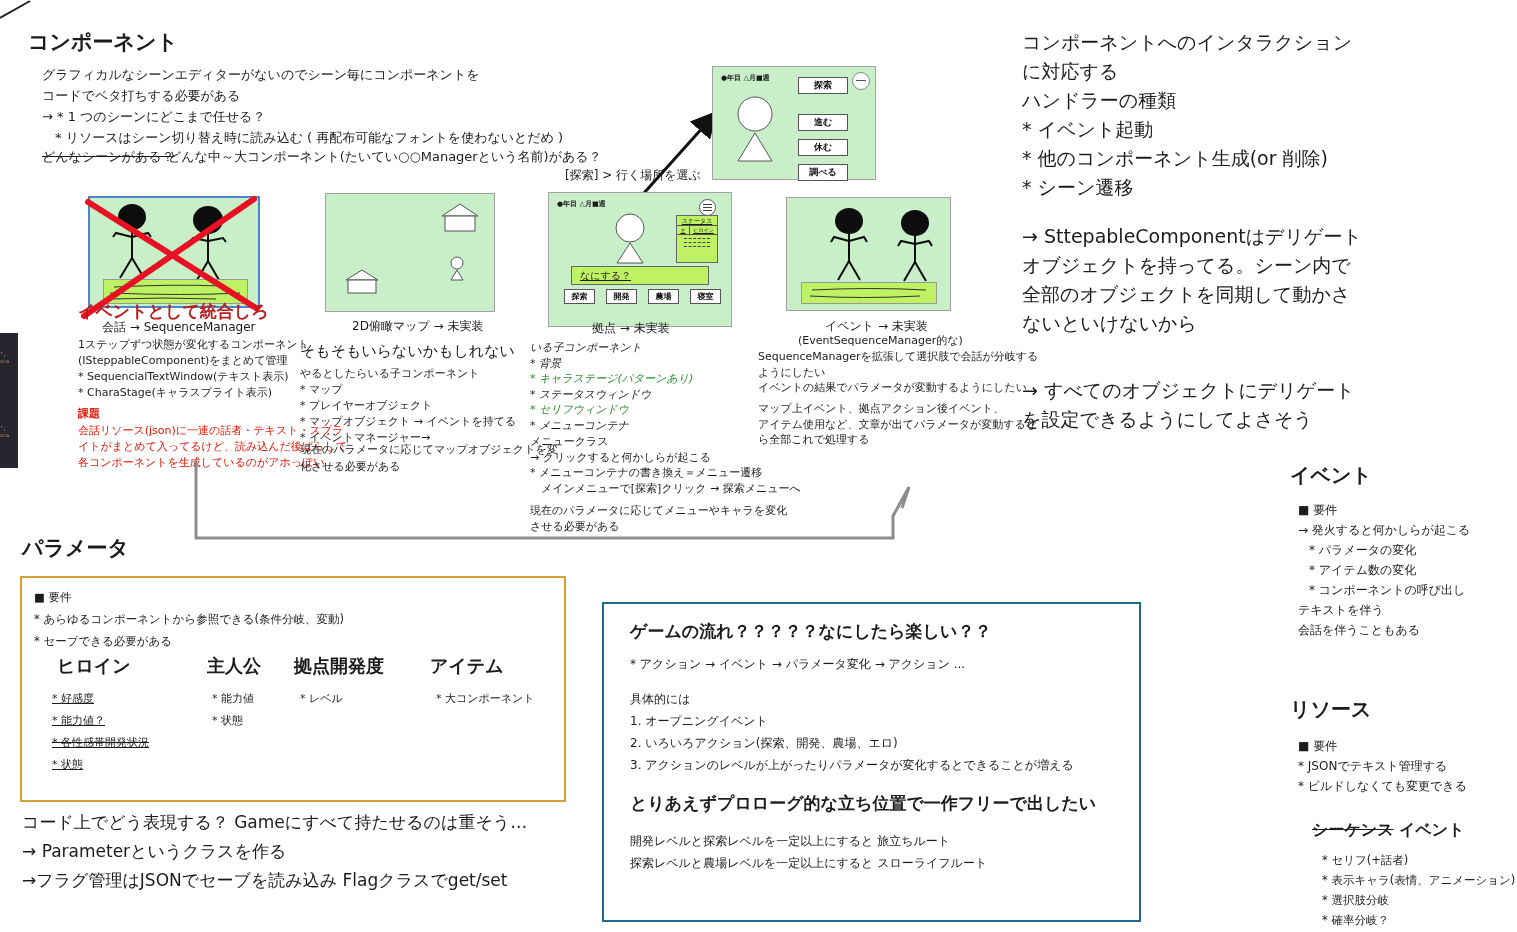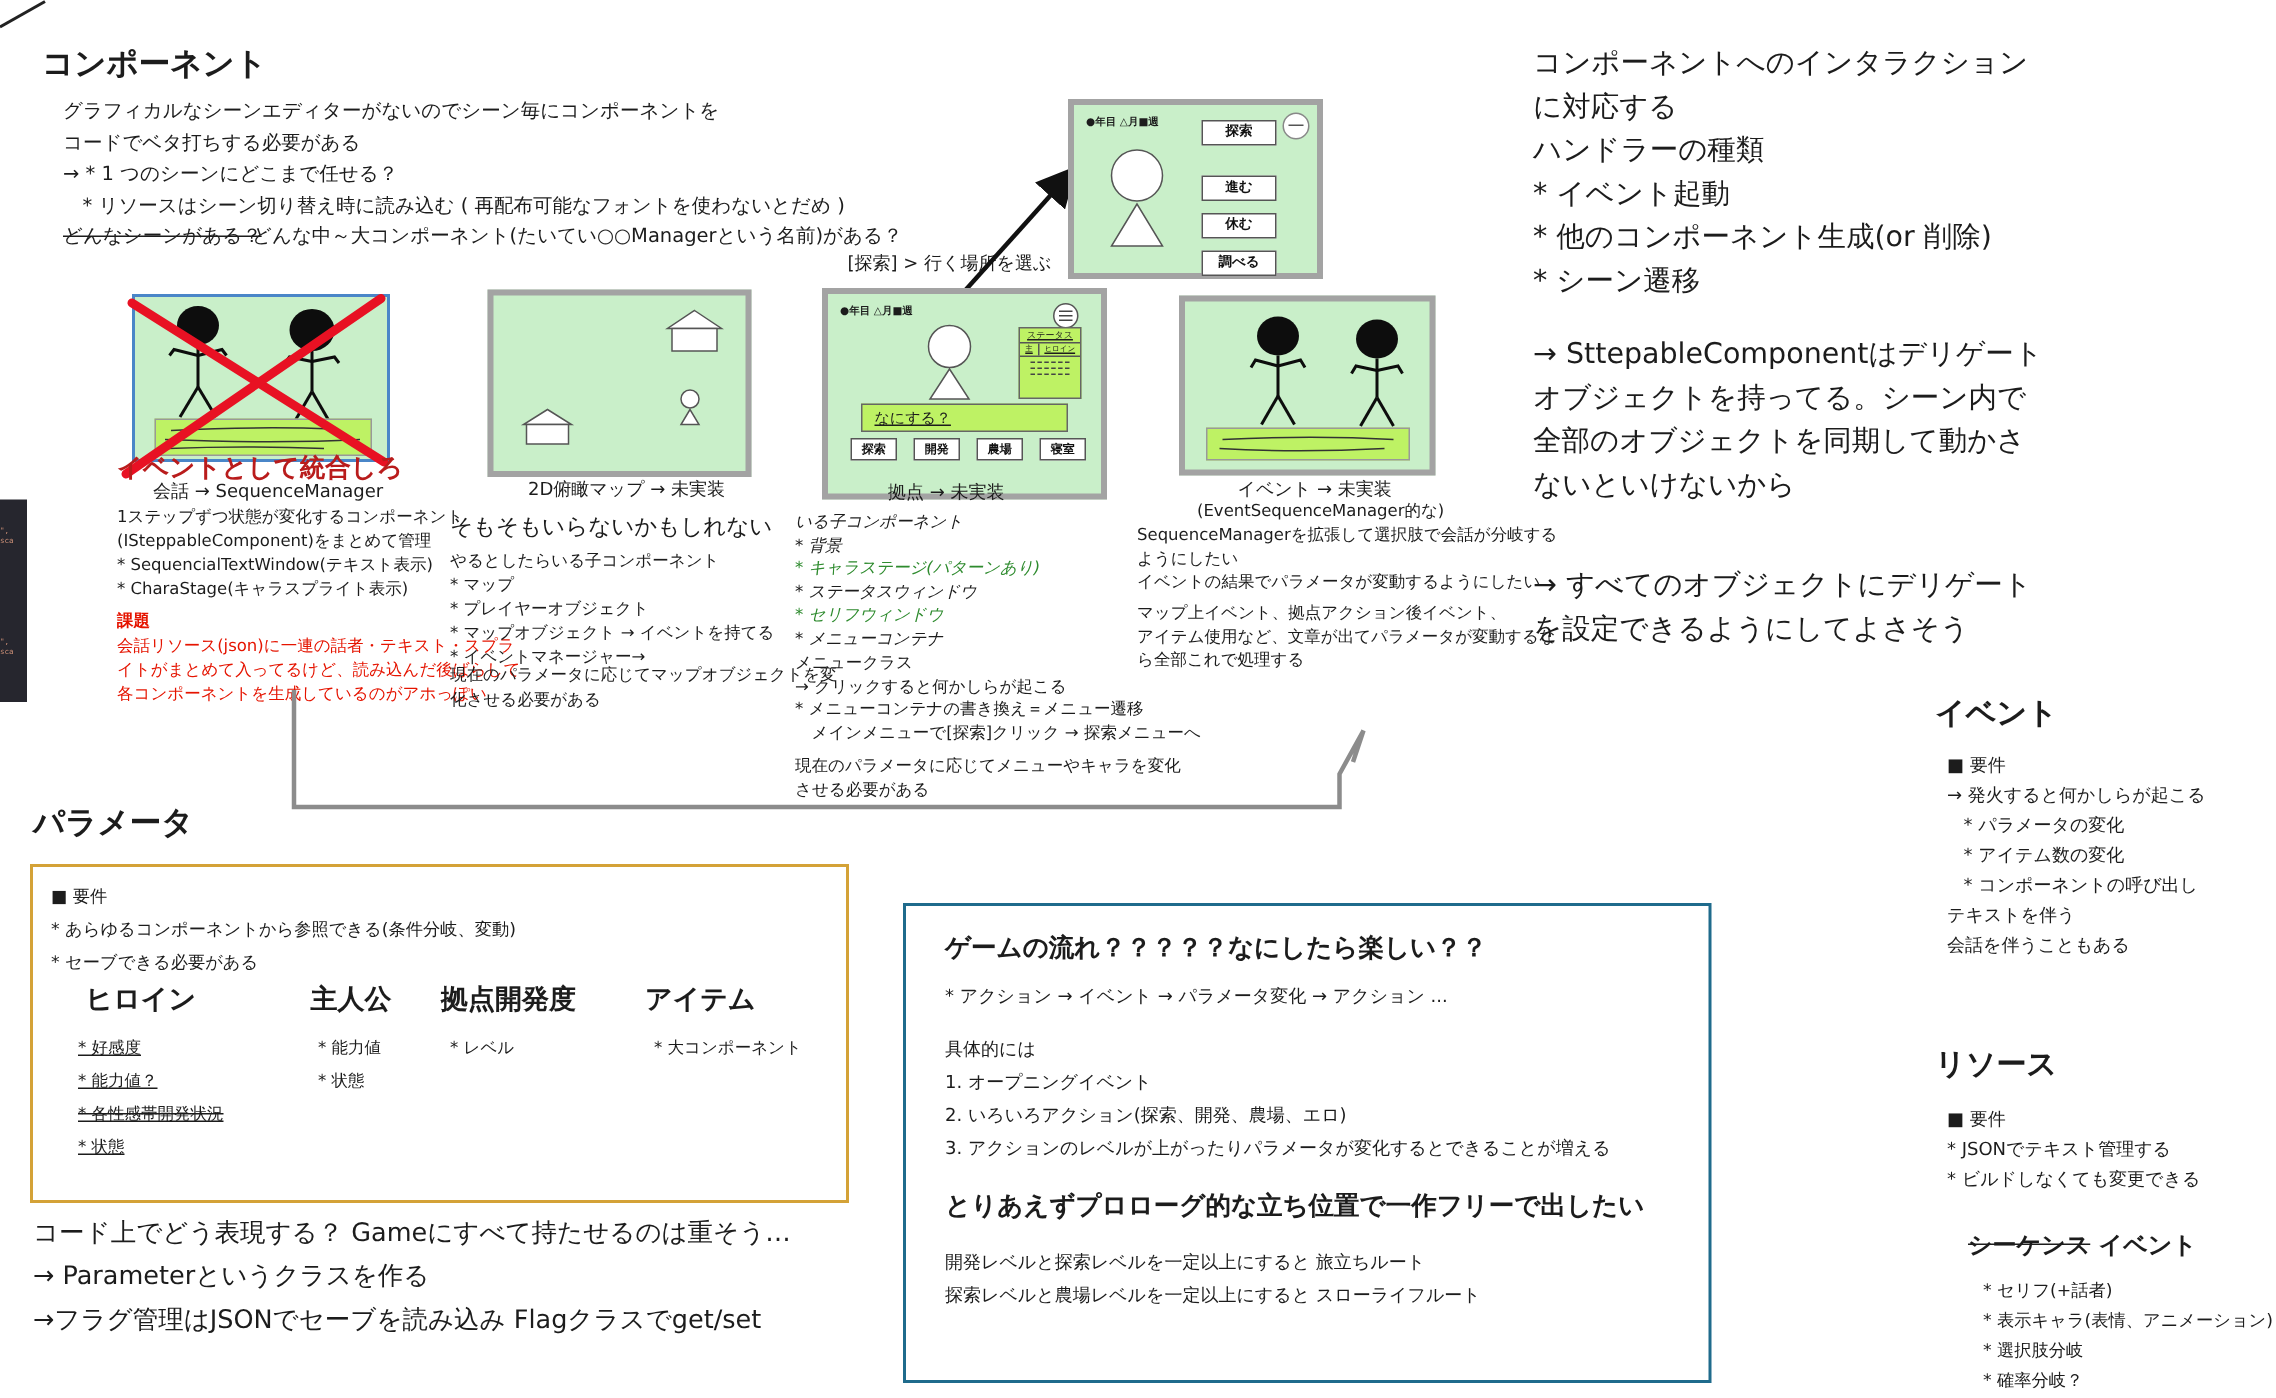--- a/index.html
+++ b/index.html
@@ -8,21 +8,21 @@
   .abs{position:absolute;}
   .t{position:absolute;white-space:nowrap;color:#1c1c1c;}
   .list{position:absolute;white-space:nowrap;}
   .list>div{white-space:nowrap;}
   .green{color:#2e8b2e;}
   .red{color:#e51400;}
   .strike{text-decoration:line-through;}
   .indent{margin-left:11px;}
   .blue{color:#6a9fd8;}
   .bold{font-weight:bold;}
-  .mock{position:absolute;background:#c9efc9;border:4px solid #a3a3a3;}
+  .mock{position:absolute;background:#c9efc9;border:1px solid #a3a3a3;}
   .mock-blue{border:2px solid #4a86c8;}
   .mbtn{background:#fff;border:1px solid #555;text-align:center;color:#111;}
   .hrow{display:flex;gap:11px;}
   .hrow .mbtn{width:29px;height:13px;font-size:8px;line-height:13px;font-weight:bold;}
   .vcol{display:flex;flex-direction:column;gap:8px;}
   .vcol .mbtn{width:48px;height:15px;font-size:9px;line-height:15px;font-weight:bold;}
   .vcol .mbtn:first-child{margin-bottom:12px;}
   .wbox{position:absolute;background:#bef264;border:1px solid #666;text-decoration:underline;}
   .dash{border-bottom:1px dashed #444;width:26px;margin:3px auto 0;}
   .codestrip{position:absolute;left:0;top:333px;width:18px;height:135px;background:#26262e;overflow:hidden;}

